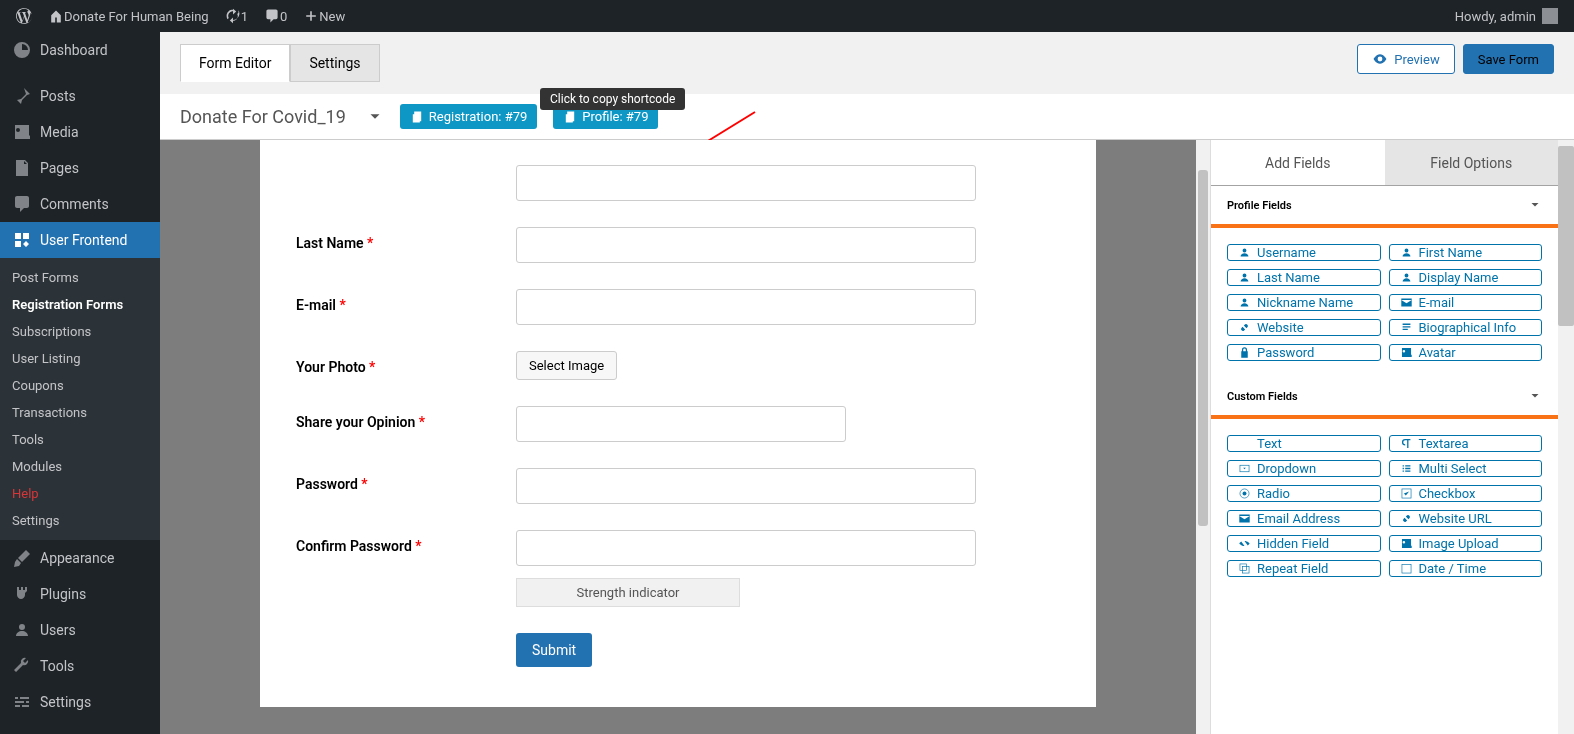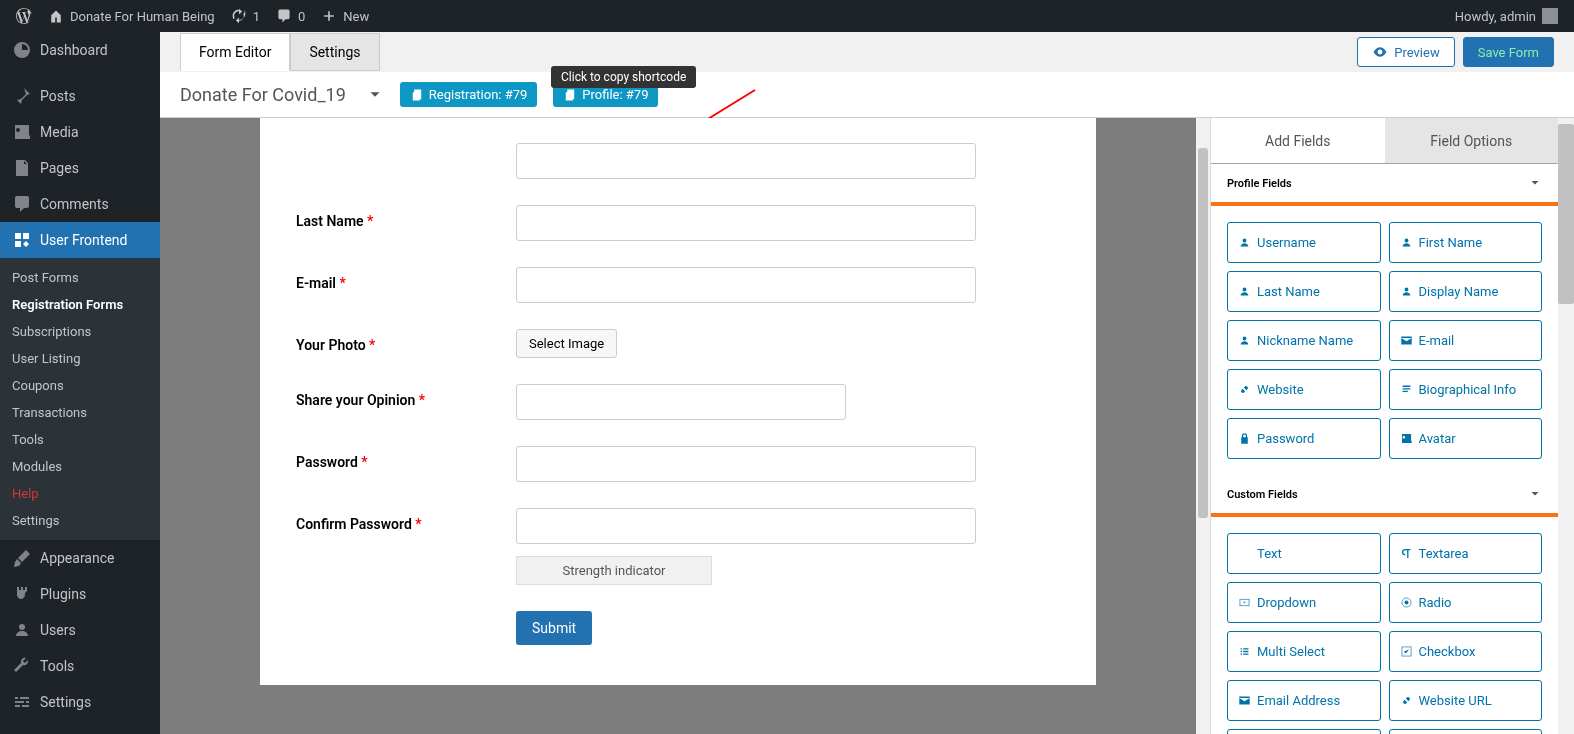--- a/index.html
+++ b/index.html
@@ -1,72 +1,72 @@
 <!DOCTYPE html>
 <html><head>
 <meta charset="utf-8">
 <style>
 *{margin:0;padding:0;box-sizing:border-box;font-family:-apple-system,BlinkMacSystemFont,"Segoe UI",Roboto,sans-serif}
 body{background:#f1f1f1;overflow:hidden}
 .adminbar{height:32px;background:#1d2327;color:#c3c4c7;display:flex;align-items:center;font-size:13px;padding:0 8px;justify-content:space-between}
 .adminbar-left{display:flex;align-items:center;gap:0}
-.adminbar-item{padding:0 8px;display:flex;align-items:center;gap:6px;cursor:pointer;height:32px}
+.adminbar-item{padding:0 8px;display:flex;align-items:center;cursor:pointer;height:32px}
 .adminbar svg{width:16px;height:16px;fill:currentColor}
 .adminbar-right{display:flex;align-items:center;gap:6px;padding-right:8px}
 .avatar-sm{width:16px;height:16px;background:#8c8f94}
 .container{display:flex;height:calc(100vh - 32px)}
 .sidebar{width:160px;background:#1d2327;color:#c3c4c7;font-size:14px;overflow-y:auto;flex-shrink:0}
 .menu-item{padding:8px 12px;display:flex;align-items:center;gap:8px;cursor:pointer;position:relative}
 .menu-item.active{background:#2271b1;color:#fff}
 .menu-item.active::after{content:"";position:absolute;right:-8px;top:50%;transform:translateY(-50%);border:8px solid transparent;border-right-color:#f1f1f1}
 .menu-item svg{width:20px;height:20px;fill:currentColor;opacity:.6}
 .menu-item.active svg{opacity:1}
 .submenu{background:#2c3338;padding:6px 0}
 .submenu-item{padding:6px 12px;font-size:13px;color:#c3c4c7;cursor:pointer}
 .submenu-item.active{color:#fff;font-weight:600}
 .submenu-item.help{color:#d63638}
 .main{flex:1;display:flex;flex-direction:column;overflow:hidden}
-.topbar{background:#f1f1f1;padding:1px 20px;display:flex;align-items:center;justify-content:space-between}
+.topbar{background:#f1f1f1;padding:12px 20px;display:flex;align-items:flex-start;justify-content:space-between}
 .tabs{display:flex;gap:0}
 .tab{padding:10px 18px;border:1px solid #ccc;background:#e5e5e5;cursor:pointer;font-size:14px}
 .tab.active{background:#fff;border-bottom-color:#fff}
 .top-buttons{display:flex;gap:8px}
 .btn{padding:6px 14px;border:1px solid #2271b1;border-radius:3px;font-size:13px;cursor:pointer;display:flex;align-items:center;gap:6px}
 .btn-preview{background:#fff;color:#2271b1}
 .btn-preview svg{width:16px;height:16px;fill:#2271b1}
-.btn-save{background:#2271b1;color:#86efac}
+.btn-save{background:#2271b1;color:#000000}
 .secondbar{background:#fff;padding:10px 20px;display:flex;align-items:center;gap:16px;border-bottom:1px solid #ccc;position:relative}
 .form-title{font-size:18px;color:#555;display:flex;align-items:center;gap:20px}
 .form-title svg{width:18px;height:18px;fill:#555}
 .shortcode-btn{background:#0e97c5;color:#fff;padding:5px 10px;border-radius:3px;font-size:13px;display:flex;align-items:center;gap:5px;cursor:pointer}
 .shortcode-btn svg{width:14px;height:14px;fill:#fff}
-.tooltip{position:absolute;background:#333;color:#fff;padding:4px 10px;border-radius:3px;font-size:12px;top:-6px;left:391px}
+.tooltip{position:absolute;background:#333;color:#fff;padding:4px 10px;border-radius:3px;font-size:12px;top:-6px;left:380px}
 .arrow{position:absolute;top:13px;left:520px;pointer-events:none}
 .content{flex:1;display:flex;overflow:hidden}
 .canvas{flex:1;background:#7d7d7d;padding:0 100px;overflow-y:auto;position:relative}
 .form-card{background:#fff;padding:30px 36px;margin-top:-5px}
 .form-row{display:flex;align-items:flex-start;margin-bottom:26px;gap:20px}
 .form-label{width:200px;font-weight:600;font-size:14px;padding-top:8px}
 .req{color:red}
 .form-control{flex:1}
 .input{width:100%;max-width:460px;height:36px;border:1px solid #ccc;border-radius:3px;background:#fff;padding:0 8px}
 .input-sm{max-width:330px}
 .btn-select{background:#f7f7f7;border:1px solid #ccc;padding:6px 12px;font-size:13px;border-radius:3px;cursor:pointer}
-.strength{background:#f1f1f1;border:1px solid #ddd;padding:6px;width:196px;text-align:center;font-size:13px;color:#555}
+.strength{background:#f1f1f1;border:1px solid #ddd;padding:6px;width:224px;text-align:center;font-size:13px;color:#555}
 .btn-submit{background:#2271b1;color:#fff;padding:9px 16px;border:none;border-radius:3px;font-size:14px;cursor:pointer}
 .scrollbar-v{width:14px;background:#f1f1f1;display:flex;flex-direction:column}
 .rightpanel{width:348px;background:#fff;display:flex;flex-direction:column;border-left:1px solid #ddd}
 .rtabs{display:flex;height:46px;border-bottom:1px solid #a3a3a3}
 .rtab{flex:1;display:flex;align-items:center;justify-content:center;font-size:14px;cursor:pointer;background:#e5e5e5;color:#555}
 .rtab.active{background:#fff}
 .rpanel-body{flex:1;overflow-y:auto;padding:0}
 .section-header{padding:12px 16px;font-weight:600;font-size:11px;display:flex;justify-content:space-between;align-items:center;border-bottom:4px solid #f97316;cursor:pointer}
 .section-header svg{width:14px;height:14px;fill:#555}
 .field-grid{display:grid;grid-template-columns:1fr 1fr;gap:8px;padding:16px}
-.field-btn{border:1px solid #0073aa;color:#0073aa;background:#fff;padding:12px 10px;font-size:13px;border-radius:3px;cursor:pointer;display:flex;align-items:center;gap:6px;text-align:left}
+.field-btn{border:1px solid #0073aa;color:#0073aa;background:#fff;padding:0 10px;font-size:13px;border-radius:3px;cursor:pointer;display:flex;align-items:center;gap:6px;text-align:left}
 .field-btn svg{width:13px;height:13px;fill:#0073aa;flex-shrink:0}
 .outer-scroll{width:16px;background:#f1f1f1}
 .outer-thumb{width:100%;height:180px;background:#c1c1c1;border-radius:2px;margin-top:6px}
 </style>
 </head>
 <body>
 
 <div class="adminbar">
   <div class="adminbar-left">
     <div class="adminbar-item">
@@ -375,30 +375,30 @@
               </button>
             <button class="field-btn">
                 <svg viewBox="0 0 20 20">
                   <rect x="3" y="5" width="14" height="10" fill="none" stroke="currentColor"></rect>
                   <path d="M8 9l2 2 2-2"></path>
                 </svg>
                 <span>Dropdown</span>
               </button>
             <button class="field-btn">
                 <svg viewBox="0 0 20 20">
+                  <path d="M4 5h2v2H4zm4 0h8v2H8zM4 9h2v2H4zm4 0h8v2H8zm-4 4h2v2H4zm4 0h8v2H8z"></path>
+                </svg>
+                <span>Multi Select</span>
+              </button>
+            <button class="field-btn">
+                <svg viewBox="0 0 20 20">
                   <circle cx="10" cy="10" r="7" fill="none" stroke="currentColor"></circle>
                   <circle cx="10" cy="10" r="3"></circle>
                 </svg>
                 <span>Radio</span>
-              </button>
-            <button class="field-btn">
-                <svg viewBox="0 0 20 20">
-                  <path d="M4 5h2v2H4zm4 0h8v2H8zM4 9h2v2H4zm4 0h8v2H8zm-4 4h2v2H4zm4 0h8v2H8z"></path>
-                </svg>
-                <span>Multi Select</span>
               </button>
             <button class="field-btn">
                 <svg viewBox="0 0 20 20">
                   <rect x="3" y="3" width="14" height="14" fill="none" stroke="currentColor"></rect>
                   <path d="M6 10l3 3 5-6"></path>
                 </svg>
                 <span>Checkbox</span>
               </button>
             <button class="field-btn">
                 <svg viewBox="0 0 20 20">

